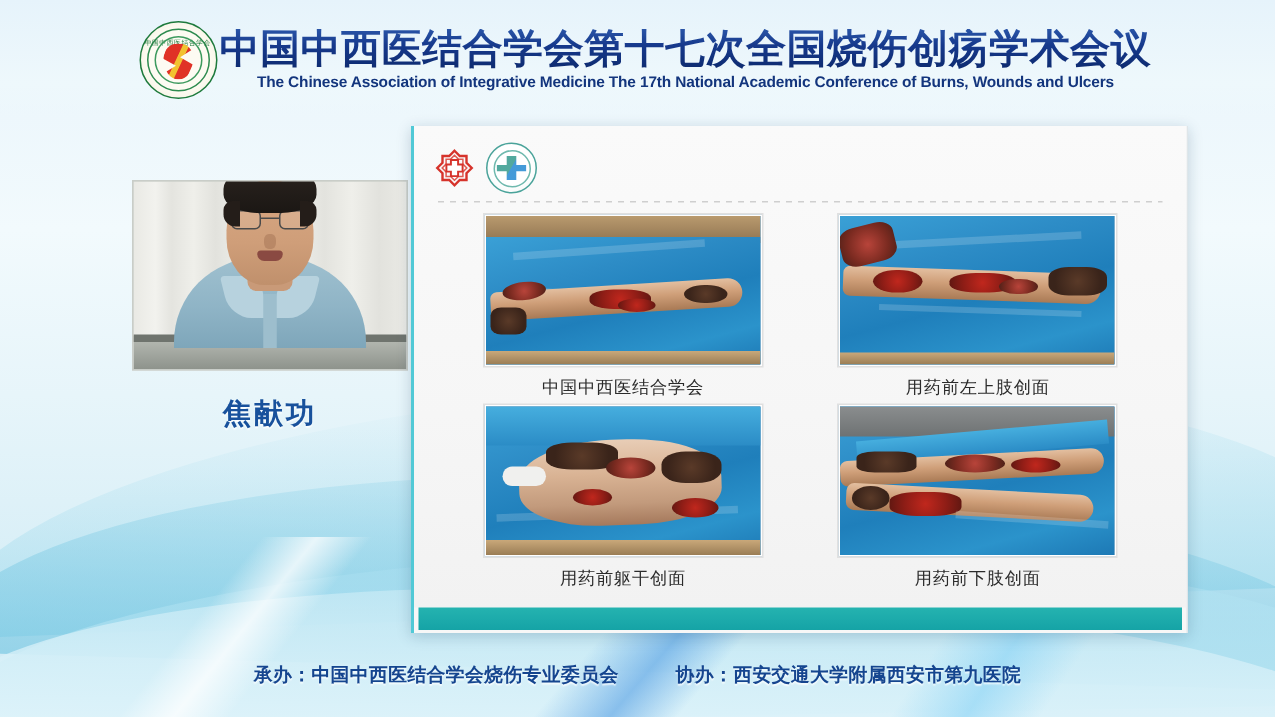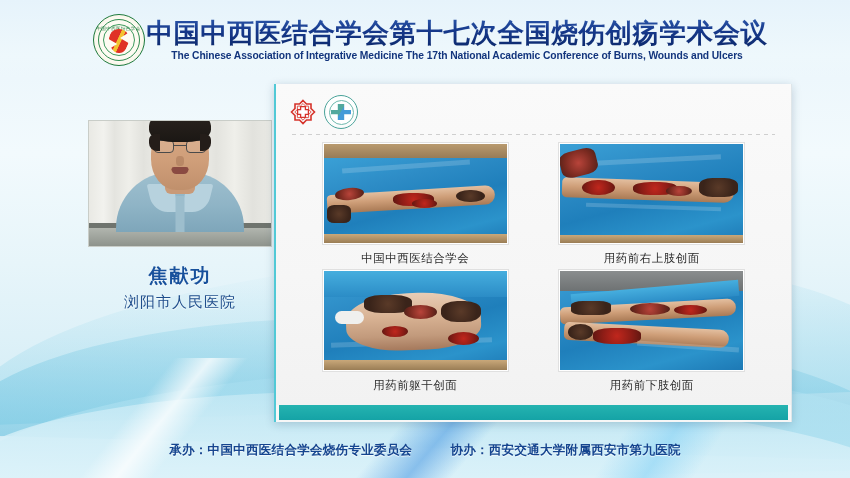--- a/index.html
+++ b/index.html
@@ -209,21 +209,20 @@
     <div class="brow l"></div>
     <div class="brow r"></div>
     <div class="glasses">
       <div class="lens l"></div>
       <div class="lens r"></div>
       <div class="bridge"></div>
     </div>
     <div class="hair"></div>
   </div>
   <div class="spk-name">焦献功</div>
-  <div class="spk-org">浏阳市人民医院</div>
 </div>
 
 <div id="slide">
   <div class="slide-body">
 
     <div class="slide-head">
       <div class="cross">
         <svg width="26" height="26" viewBox="0 0 26 26">
           <path d="M13 1.5 L16.5 5 L21 5 L21 9.5 L24.5 13 L21 16.5 L21 21 L16.5 21 L13 24.5 L9.5 21 L5 21 L5 16.5 L1.5 13 L5 9.5 L5 5 L9.5 5 Z" fill="none" stroke="#d6332b" stroke-width="1.6"></path>
           <path d="M13 4.5 L15.6 7.1 L18.6 7.1 L18.6 10.4 L21.2 13 L18.6 15.6 L18.6 18.6 L15.6 18.6 L13 21.2 L10.4 18.6 L7.4 18.6 L7.4 15.6 L4.8 13 L7.4 10.4 L7.4 7.1 L10.4 7.1 Z" fill="none" stroke="#e05a52" stroke-width="1"></path>
@@ -261,21 +260,21 @@
           <div class="drape-fold" style="left:8%;top:14%;width:80%;height:5px;transform:rotate(-3deg);"></div>
           <div class="drape-fold" style="left:14%;top:62%;width:74%;height:4px;transform:rotate(2deg);"></div>
           <div class="limb" style="left:1%;top:36%;width:94%;height:20%;border-radius:12px 26px 26px 12px;transform:rotate(2deg);"></div>
           <div class="wound mix" style="left:0%;top:6%;width:20%;height:26%;border-radius:30%;transform:rotate(-14deg);"></div>
           <div class="wound" style="left:12%;top:36%;width:18%;height:16%;"></div>
           <div class="wound" style="left:40%;top:38%;width:24%;height:14%;border-radius:40%;"></div>
           <div class="wound mix" style="left:58%;top:42%;width:14%;height:11%;"></div>
           <div class="wound dark" style="left:76%;top:34%;width:21%;height:20%;border-radius:35%;"></div>
           <div class="bed2" style="height:8%;"></div>
         </div>
-        <div class="cap">用药前右上肢创面</div>
+        <div class="cap">用药前左上肢创面</div>
       </div>
 
       <div class="cell">
         <div class="photo">
           <div class="drape"></div>
           <div class="gown" style="left:0;top:0;width:100%;height:26%;"></div>
           <div class="drape-fold" style="left:4%;top:70%;width:88%;height:5px;transform:rotate(-2deg);"></div>
           <div class="torso-img" style="left:12%;top:22%;width:74%;height:58%;transform:rotate(-2deg);"></div>
           <div class="wound dark" style="left:22%;top:24%;width:26%;height:18%;border-radius:36%;"></div>
           <div class="wound mix" style="left:44%;top:34%;width:18%;height:14%;"></div>

